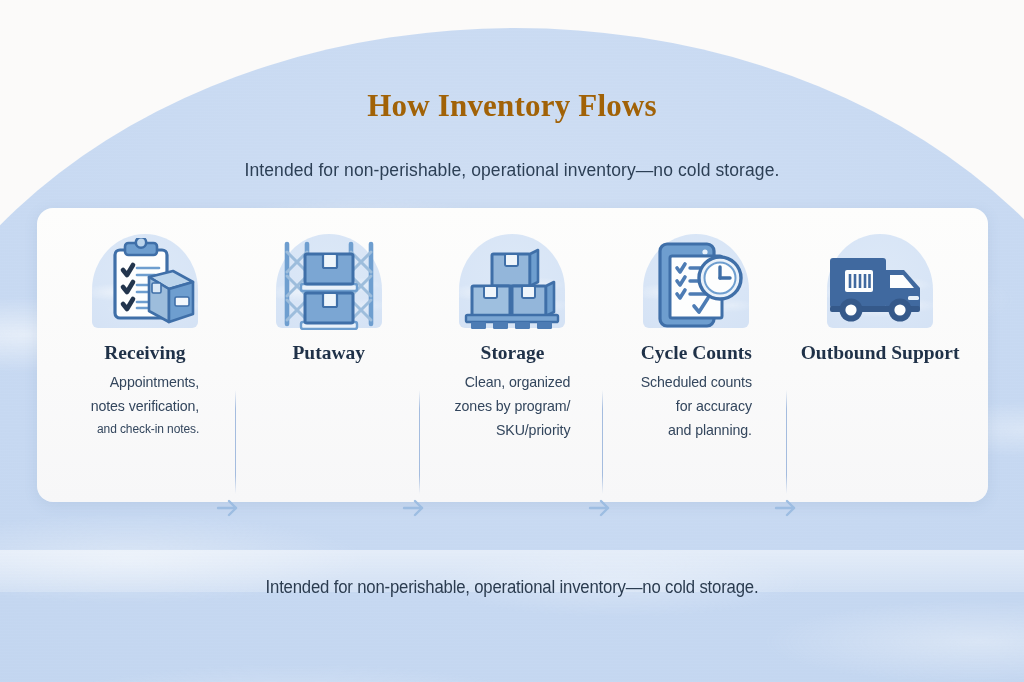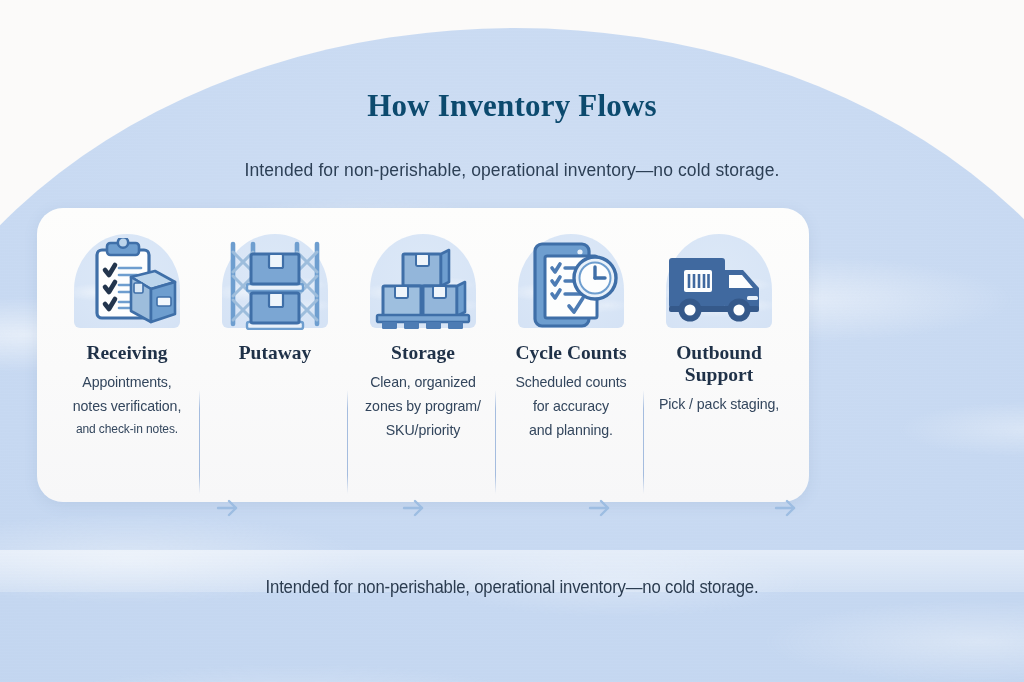--- a/index.html
+++ b/index.html
@@ -55,37 +55,37 @@
   .footer-band{
     position:absolute;left:0;right:0;top:550px;height:42px;
     background:linear-gradient(180deg, rgba(255,255,255,.52), rgba(255,255,255,.20));
   }
 
   
   #title{
     position:absolute;top:88px;left:0;right:0;text-align:center;
     font-family:"Liberation Serif", serif;
     font-size:31px;font-weight:700;letter-spacing:.2px;
-    color:#0c4a6e;
+    color:#a16207;
   }
   #subtitle{
     position:absolute;top:160px;left:0;right:0;text-align:center;
     font-size:17.5px;font-weight:400;color:#2c3f55;letter-spacing:.1px;
   }
   #footnote{
     position:absolute;top:577px;left:0;right:0;text-align:center;
     font-size:18px;font-weight:400;color:#2b3c50;letter-spacing:-.2px;
     transform:scaleX(.93);transform-origin:center;
   }
 
   
   #card{
-    position:absolute;left:37px;top:208px;width:772px;height:294px;
+    position:absolute;left:37px;top:208px;width:951px;height:294px;
     background:linear-gradient(180deg,#fdfdfc 0%, #fafafa 55%, #f7f7f8 100%);
-    border-radius:26px;
+    border-radius:16px;
     box-shadow:0 3px 14px rgba(90,120,160,.13);
   }
   #steps{
     position:absolute;inset:0;
     display:flex;align-items:flex-start;
     padding:22px 16px 0 16px;box-sizing:border-box;
   }
   .step{
     flex:1 1 0;min-width:0;
     display:flex;flex-direction:column;align-items:center;
@@ -110,21 +110,21 @@
       radial-gradient(ellipse 34px 10px at 84% 76%, rgba(255,255,255,.6), transparent 70%);
   }
   .icon-svg{position:relative;z-index:2;display:block;}
 
   .step-title{
     font-family:"Liberation Serif", serif;
     font-weight:700;font-size:19.5px;color:#1f3148;
     margin-top:12px;text-align:center;line-height:1.12;
   }
   .step-desc{
-    margin-top:7px;text-align:center;
+    margin-top:7px;text-align:right;
     font-size:14.2px;line-height:1.68;color:#33465d;
     letter-spacing:-.1px;
   }
   .step-desc .sm{font-size:12px;}
 
   .divider{
     position:absolute;left:-2px;top:160px;width:1px;height:104px;
     background:linear-gradient(180deg,rgba(150,180,220,0),rgba(136,168,214,.75) 18%,rgba(136,168,214,.75) 82%,rgba(150,180,220,0));
   }
 
@@ -305,21 +305,20 @@
             <rect x="6" y="68" width="90" height="6" rx="2" fill="#35598a"></rect>
             <rect x="84" y="58" width="11" height="4" rx="1.6" fill="#e8f1fa"></rect>
             <circle cx="27" cy="72" r="11.5" fill="#35598a"></circle>
             <circle cx="27" cy="72" r="5.6" fill="#fdfefe"></circle>
             <circle cx="76" cy="72" r="11.5" fill="#35598a"></circle>
             <circle cx="76" cy="72" r="5.6" fill="#fdfefe"></circle>
           </svg>
         </div>
         <div class="step-title">Outbound Support</div>
         <div class="step-desc">
-          <div>Pick / pack staging,</div>
         </div>
       </div>
 
     </div>
 
     <svg class="arrow" style="left:178px;" viewBox="0 0 28 20">
       <g fill="none" stroke="#9dbde2" stroke-width="2.4" stroke-linecap="round" stroke-linejoin="round">
         <line x1="3" y1="10" x2="21" y2="10"></line>
           <polyline points="14,3 21,10 14,17"></polyline>
       </g>

